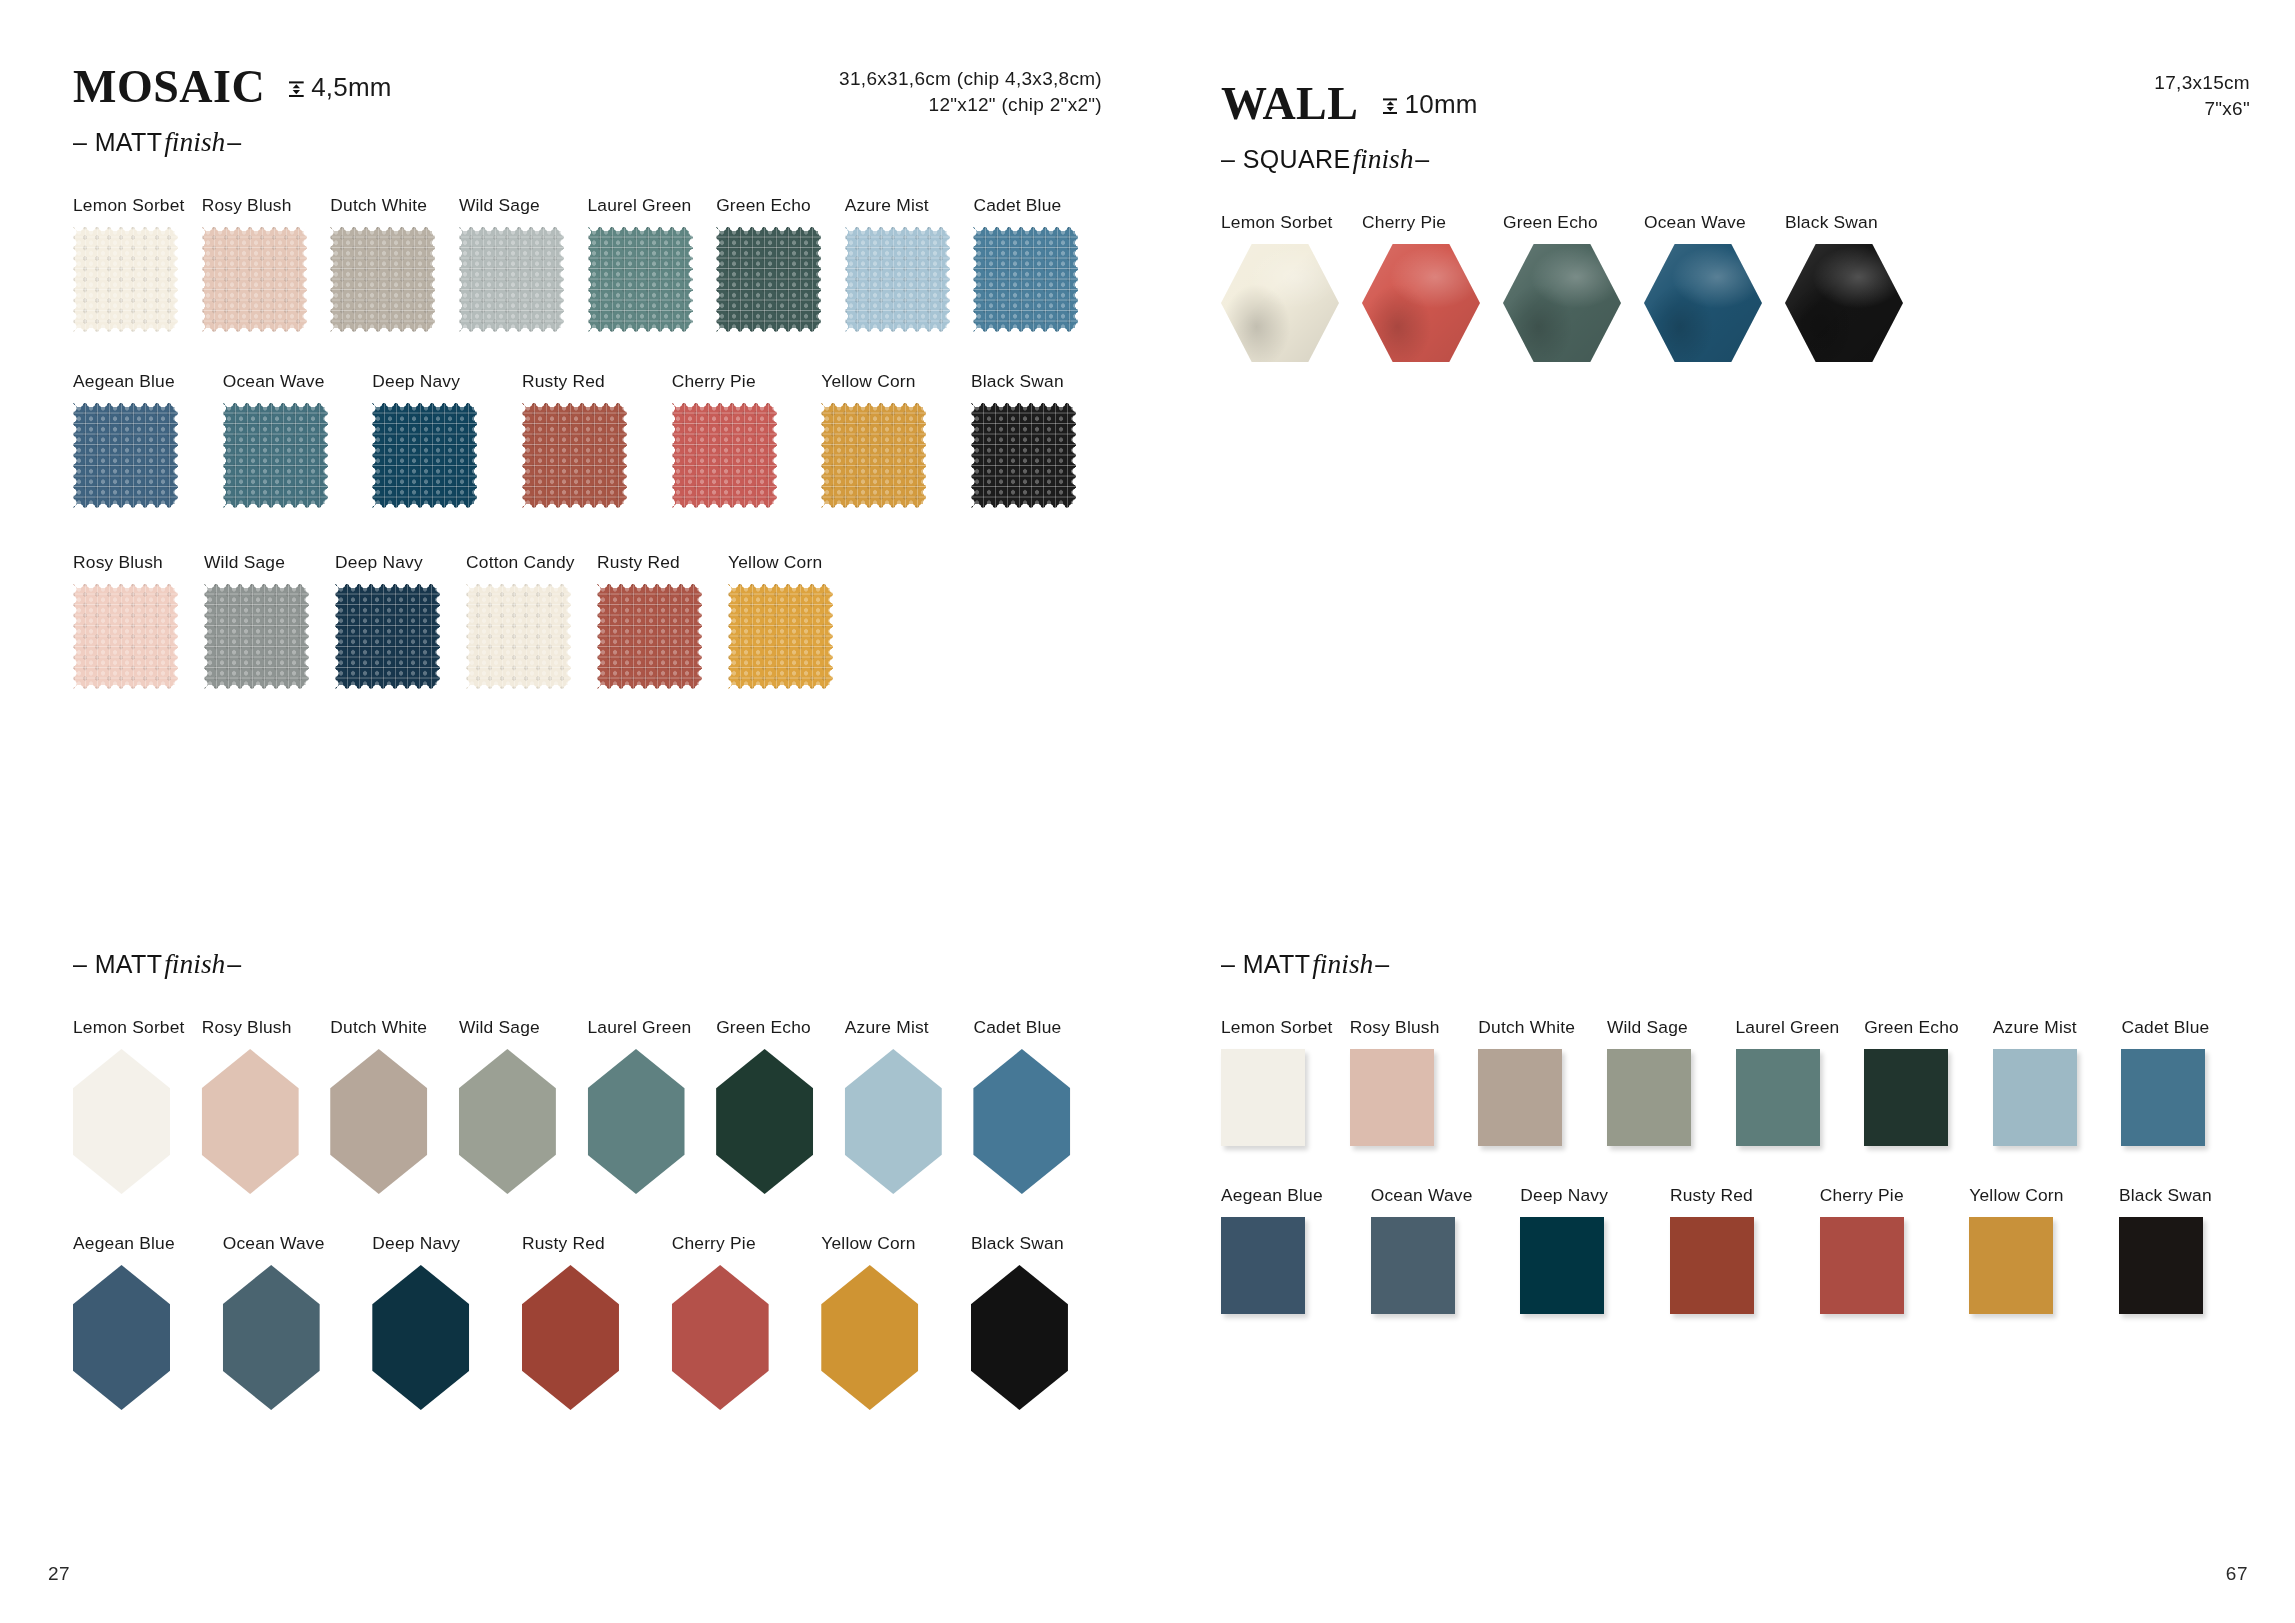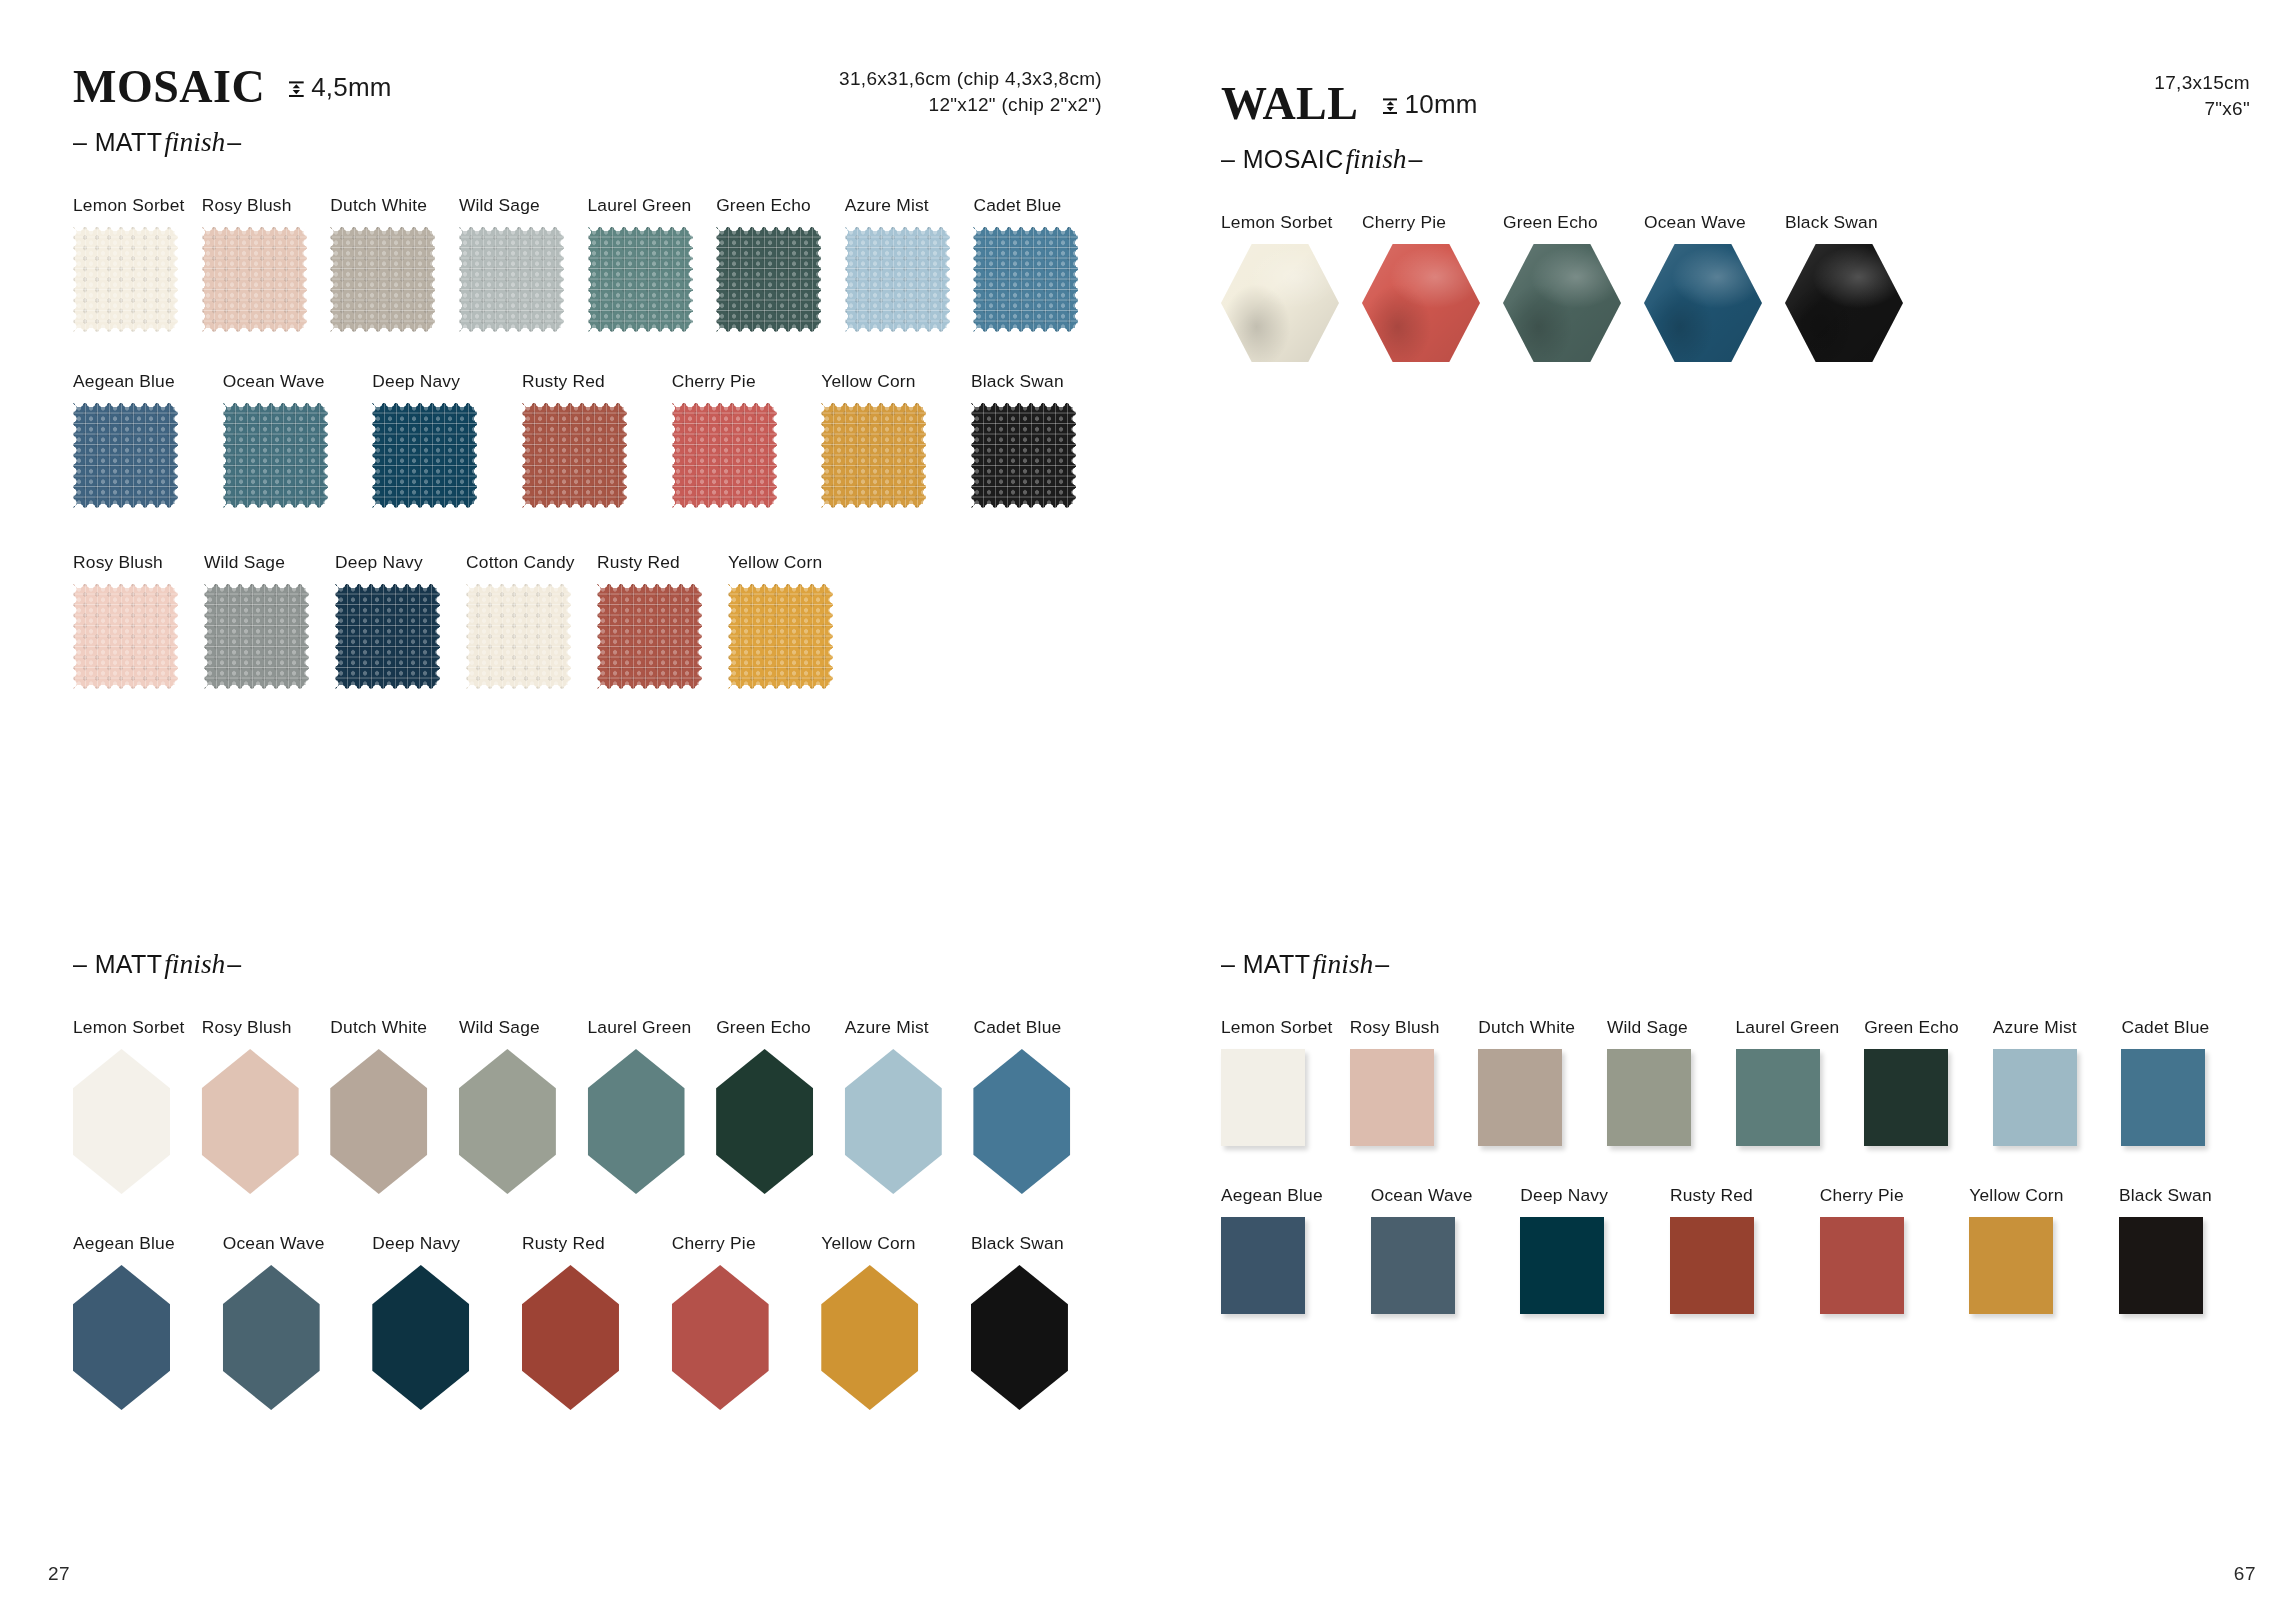--- a/index.html
+++ b/index.html
@@ -169,21 +169,21 @@
 
   
   .pageno {
     position: absolute;
     bottom: 39px;
     font-size: 19px;
     color: #2a2a2a;
     letter-spacing: 0.5px;
   }
   .pageno-left  { left: 48px; }
-  .pageno-right { right: 40px; }
+  .pageno-right { right: 48px; }
 </style>
 </head>
 <body>
 
 <div class="page">
 
   <div class="half half-left">
 
     <div class="section sec-mosaic">
       <div class="sec-headrow">
@@ -584,21 +584,21 @@
               <rect x="0" y="16.3" width="16" height="2.2" fill="#111"></rect>
               <path d="M8 4.5 L12 9 L4 9 Z" fill="#111"></path>
               <path d="M8 15.5 L12 11 L4 11 Z" fill="#111"></path>
             </svg>
           </span><span>10mm</span>
         </span>
         <div class="dims dims-wall">17,3x15cm
 7"x6"</div>
       </div>
       <div class="finish">
-        <span>– MOSAIC</span><span class="scriptword">finish</span><span>–</span>
+        <span>– SQUARE</span><span class="scriptword">finish</span><span>–</span>
       </div>
       <div class="grid row-gap-1" id="wall-row-0">
           <div class="cell" style="width:141px">
             <div class="cell-label">Lemon Sorbet</div>
             <div class="wall-sw">
               <div class="base" style="background:#f2eddc"></div>
               <div class="gloss"></div>
             </div>
           </div>
           <div class="cell" style="width:141px">

